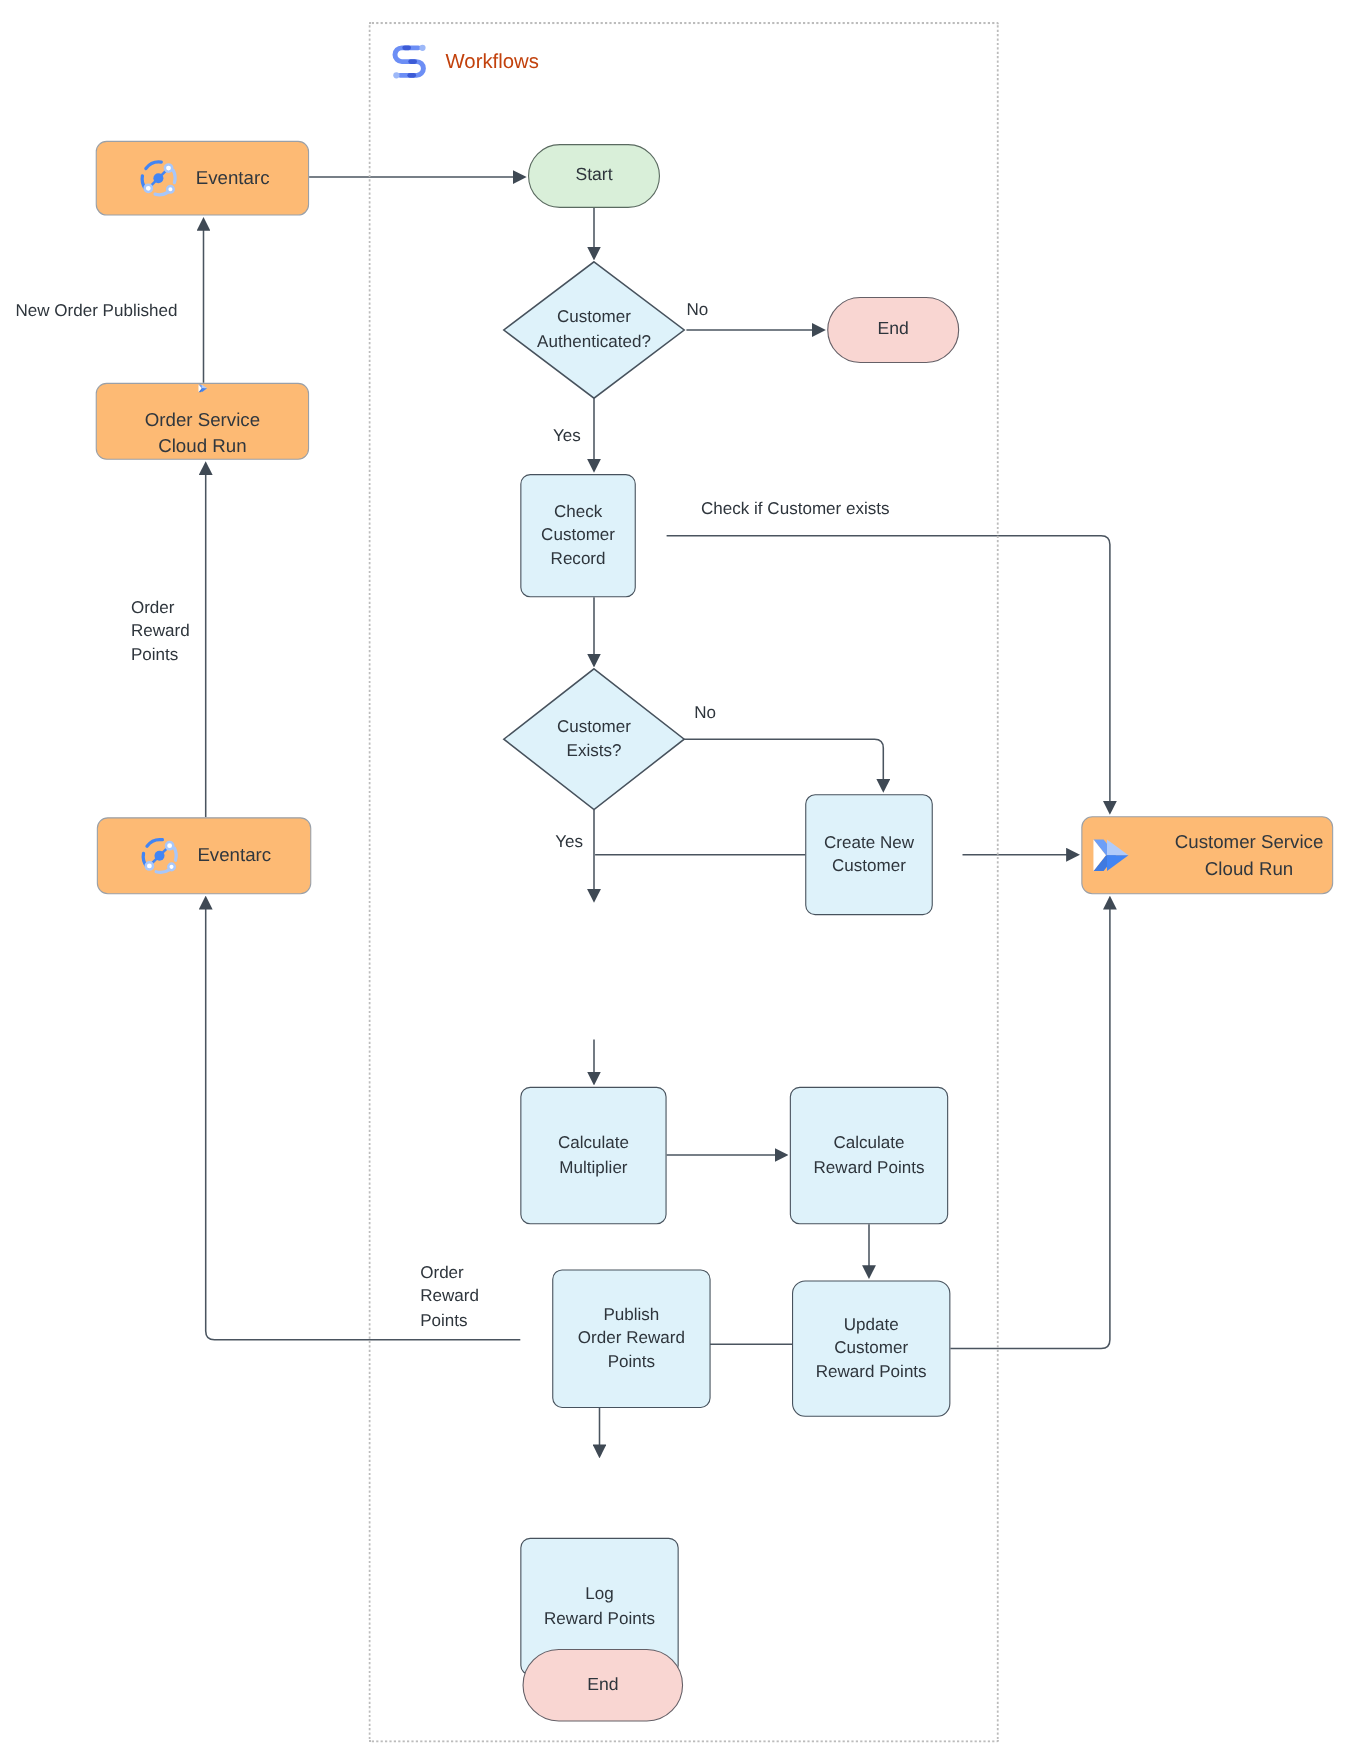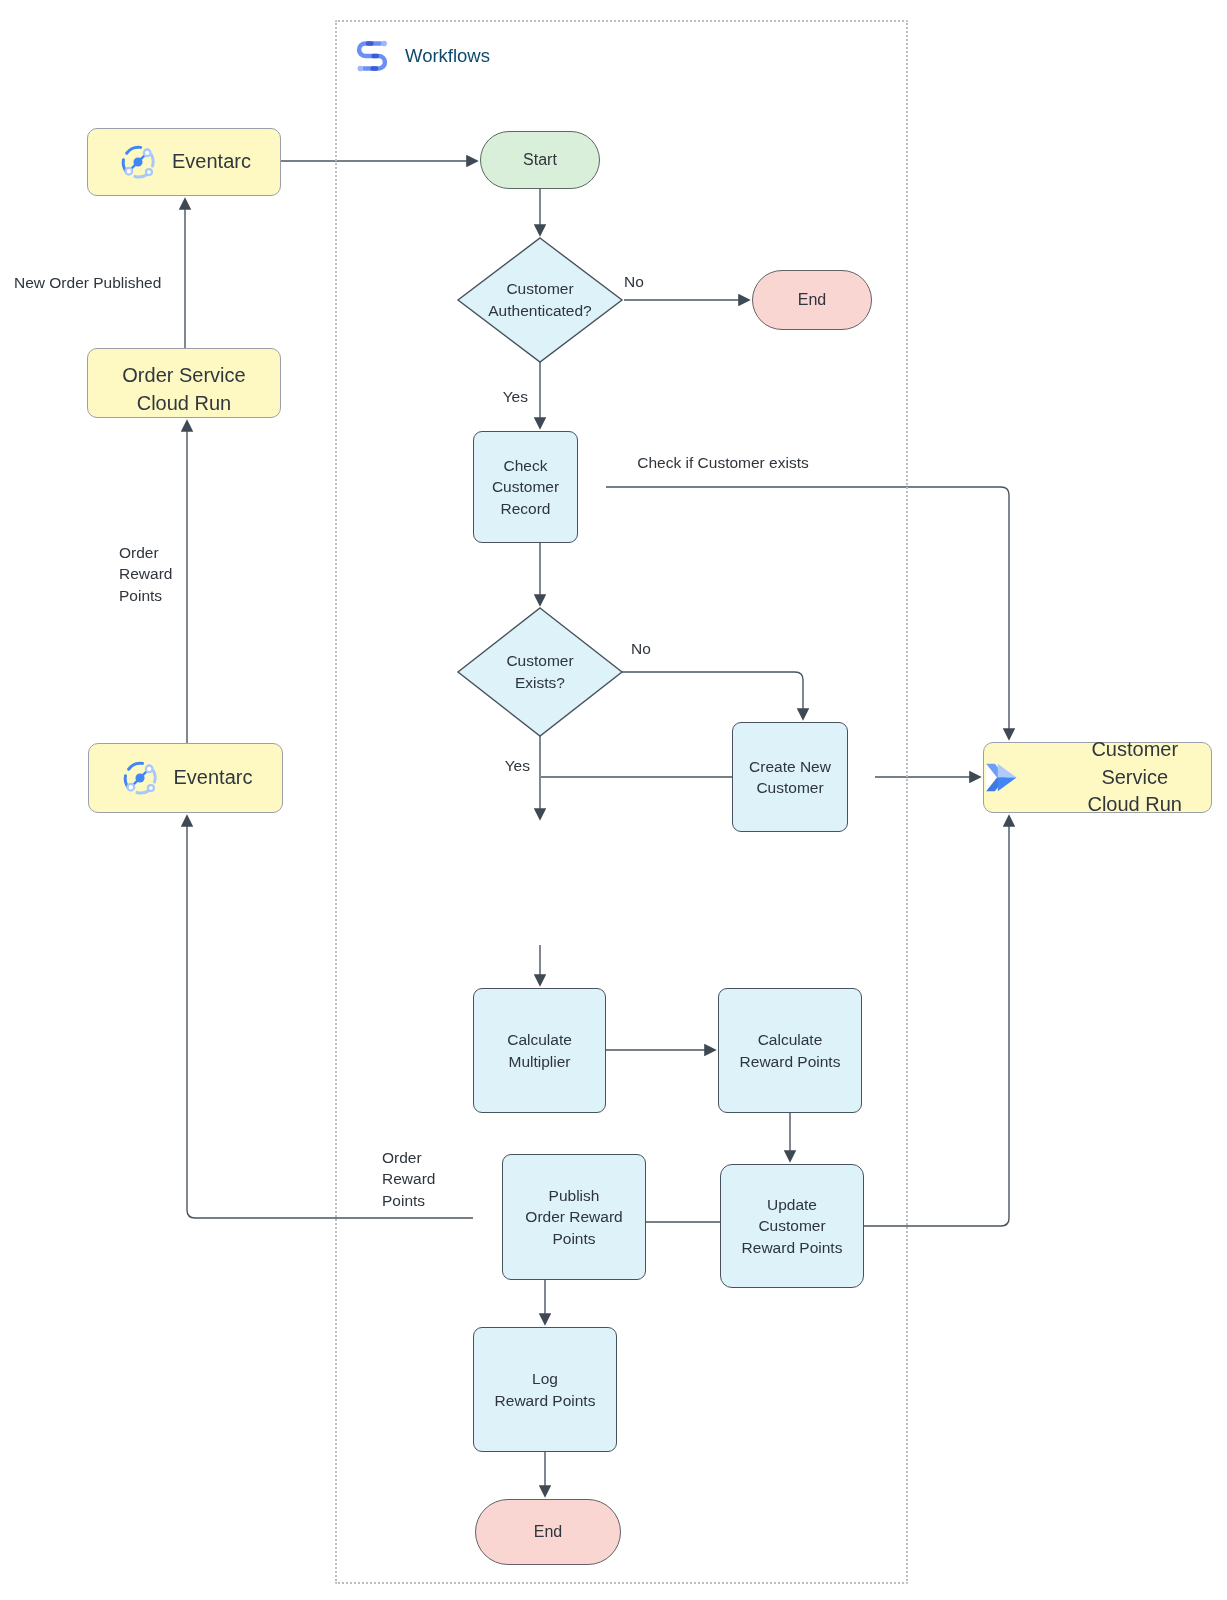--- a/index.html
+++ b/index.html
@@ -6,27 +6,27 @@
   .stage{position:relative;width:1227px;height:1600px;overflow:hidden;
          font-family:"Liberation Sans",sans-serif;color:#2e353c;}
   svg.edges{position:absolute;left:0;top:0;width:1227px;height:1600px;}
   .container{position:absolute;border:2px dotted #bcbcbc;border-radius:2px;background:transparent;}
   .node{position:absolute;box-sizing:border-box;display:flex;align-items:center;justify-content:center;
         text-align:center;white-space:pre-line;line-height:1.38;}
   .proc{background:#def2fa;border:1.4px solid #47525d;border-radius:9px;font-size:15.5px;color:#2e353c;}
   .pill{border-radius:34px;font-size:16px;}
   .pill.green{background:#d9efd9;border:1.4px solid #5a6a60;}
   .pill.red{background:#f9d6d2;border:1.4px solid #656067;}
-  .ext{background:#fef9c3;border:1.4px solid #9aa0a8;border-radius:10px;font-size:20px;
+  .ext{background:#fdba74;border:1.4px solid #9aa0a8;border-radius:10px;font-size:17px;
        display:flex;flex-direction:row;gap:13px;align-items:center;justify-content:center;color:#30373e;}
   .dlabel{position:absolute;display:flex;align-items:center;justify-content:center;text-align:center;
           white-space:pre-line;font-size:15.5px;line-height:1.4;color:#2e353c;}
   .elabel{position:absolute;font-size:15.5px;color:#2e353c;white-space:pre-line;line-height:1.38;}
   .hdr{position:absolute;display:flex;align-items:center;gap:13px;}
-  .hdr .title{font-size:18.5px;color:#0c4a6e;}
+  .hdr .title{font-size:18.5px;color:#c2410c;}
 </style>
 </head>
 <body>
 
 <div class="stage">
 
   <svg class="edges">
     <defs>
       <marker id="ah" viewBox="0 0 10 10" refX="7" refY="5" markerWidth="9" markerHeight="9" orient="auto-start-reverse">
         <path d="M0 0 L10 5 L0 10 Z" fill="#3f4954"></path>
@@ -156,21 +156,21 @@
 Reward Points</div>
 
   <div class="node proc" style="left:720px;top:1164px;width:144px;height:124px;border-radius:12px;">Update
 Customer
 Reward Points</div>
 
   <div class="node proc" style="left:473px;top:1154px;width:144px;height:126px;margin-left:29px;">Publish
 Order Reward
 Points</div>
 
-  <div class="node proc" style="left:473px;top:1327px;width:144px;height:125px;">Log
+  <div class="node proc" style="left:473px;top:1398px;width:144px;height:125px;">Log
 Reward Points</div>
 
   <div class="node pill red" style="left:475px;top:1499px;width:146px;height:66px;">End</div>
 
   <div class="elabel" style="left:619px;top:271px;width:30px;text-align:center;">No</div>
   <div class="elabel" style="left:490px;top:386px;width:38px;text-align:right;">Yes</div>
   <div class="elabel" style="left:617px;top:452px;width:212px;text-align:center;">Check if Customer exists</div>
   <div class="elabel" style="left:626px;top:638px;width:30px;text-align:center;">No</div>
   <div class="elabel" style="left:492px;top:755px;width:38px;text-align:right;">Yes</div>
   <div class="elabel" style="left:14px;top:272px;">New Order Published</div>

